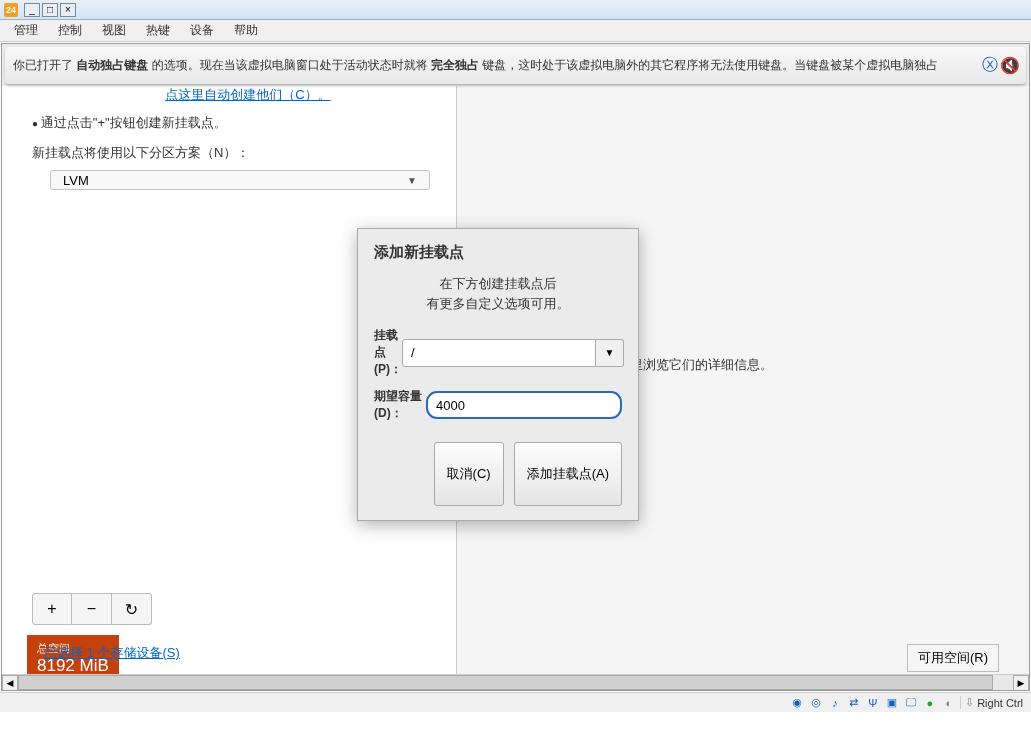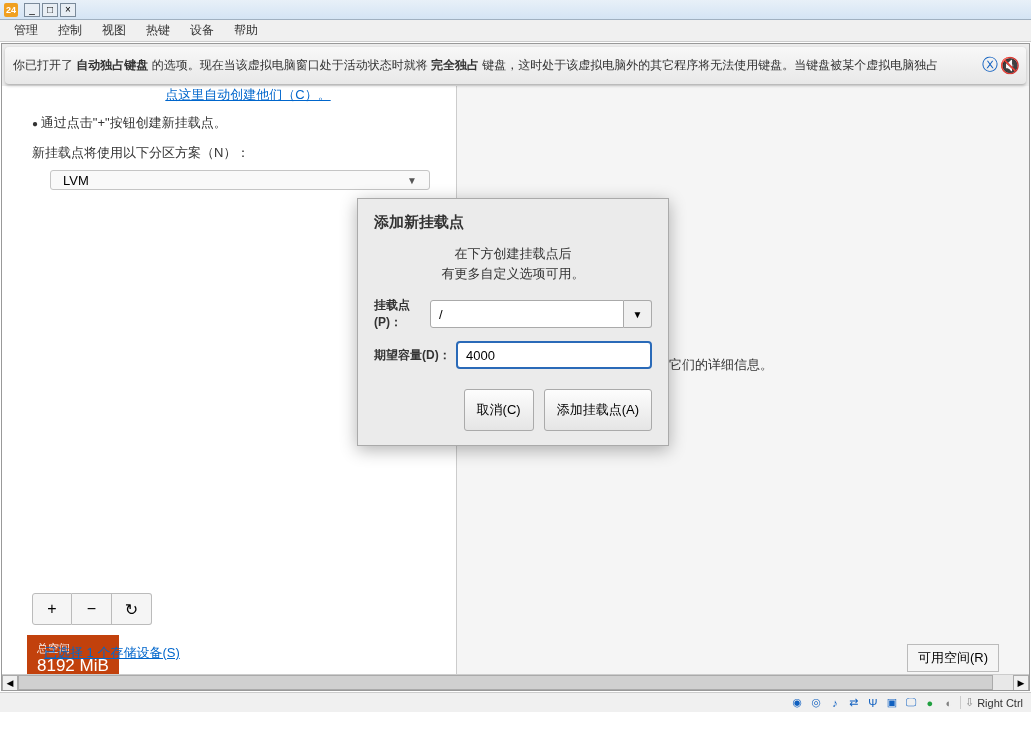--- a/index.html
+++ b/index.html
@@ -53,31 +53,31 @@
     .badge.free { background: #a8286f; }
     .badge.total { background: #c2410c; }
     .badge .lbl { font-size: 11px; opacity: 0.9; }
     .badge .val { font-size: 17px; font-weight: 500; }
 
     .bottom-links { display: flex; justify-content: space-between; padding: 8px 30px 0 30px; font-size: 13px; }
     .link-blue { color: #0066cc; text-decoration: underline; cursor: pointer; }
     .reset-btn { border: 1px solid #bbb; background: #f5f5f5; padding: 4px 10px; font-size: 13px; cursor: pointer; }
 
     
-    .modal { position: absolute; left: 355px; top: 154px; width: 312px; background: #ebebeb; border: 1px solid #aaa; box-shadow: 0 4px 16px rgba(0,0,0,0.3); z-index: 20; padding: 14px 16px 14px 16px; }
+    .modal { position: absolute; left: 355px; top: 184px; width: 282px; background: #ebebeb; border: 1px solid #aaa; box-shadow: 0 4px 16px rgba(0,0,0,0.3); z-index: 20; padding: 14px 16px 14px 16px; }
     .modal h3 { font-size: 15px; font-weight: bold; margin-bottom: 12px; color: #333; }
     .modal .desc { text-align: center; font-size: 13px; color: #333; margin-bottom: 14px; line-height: 1.5; }
     .form-row { display: flex; align-items: center; margin-bottom: 10px; }
     .form-row label { width: 96px; font-size: 12px; font-weight: bold; color: #333; text-align: left; }
     .combo { flex: 1; display: flex; }
     .combo input { flex: 1; height: 28px; border: 1px solid #aaa; padding: 0 8px; font-size: 13px; border-radius: 3px 0 0 3px; }
     .combo .combo-btn { width: 28px; height: 28px; border: 1px solid #aaa; border-left: none; background: #f0f0f0; display: flex; align-items: center; justify-content: center; font-size: 10px; border-radius: 0 3px 3px 0; cursor: pointer; }
-    .text-input { flex: 1; height: 28px; border: 2px solid #2a6ab8; padding: 0 8px; font-size: 13px; border-radius: 4px; outline: none; }
+    .text-input { flex: 1; height: 28px; border: 2px solid #2a6ab8; padding: 0 8px; font-size: 13px; border-radius: 11px; outline: none; }
     .modal-buttons { display: flex; justify-content: flex-end; gap: 10px; margin-top: 20px; }
-    .modal-btn { padding: 11px 12px; font-size: 13px; border: 1px solid #aaa; background: linear-gradient(#fdfdfd, #e5e5e5); border-radius: 3px; cursor: pointer; }
+    .modal-btn { padding: 22px 12px; font-size: 13px; border: 1px solid #aaa; background: linear-gradient(#fdfdfd, #e5e5e5); border-radius: 3px; cursor: pointer; }
 
     
     .hscroll { position: absolute; bottom: 0; left: 0; right: 0; height: 16px; background: #e8e8e8; border-top: 1px solid #ccc; display: flex; }
     .hscroll .arrow { width: 16px; height: 16px; border: 1px solid #aaa; background: #f0f0f0; display: flex; align-items: center; justify-content: center; font-size: 9px; cursor: pointer; }
     .hscroll .track { flex: 1; position: relative; }
     .hscroll .thumb { position: absolute; left: 0; width: 98%; height: 100%; background: #d0d0d0; border: 1px solid #aaa; }
 
     
     .statusbar { height: 20px; background: #f0f0f0; border-top: 1px solid #ccc; display: flex; align-items: center; justify-content: flex-end; padding: 0 4px; gap: 3px; }
     .status-icon { width: 16px; height: 16px; display: flex; align-items: center; justify-content: center; font-size: 11px; }

